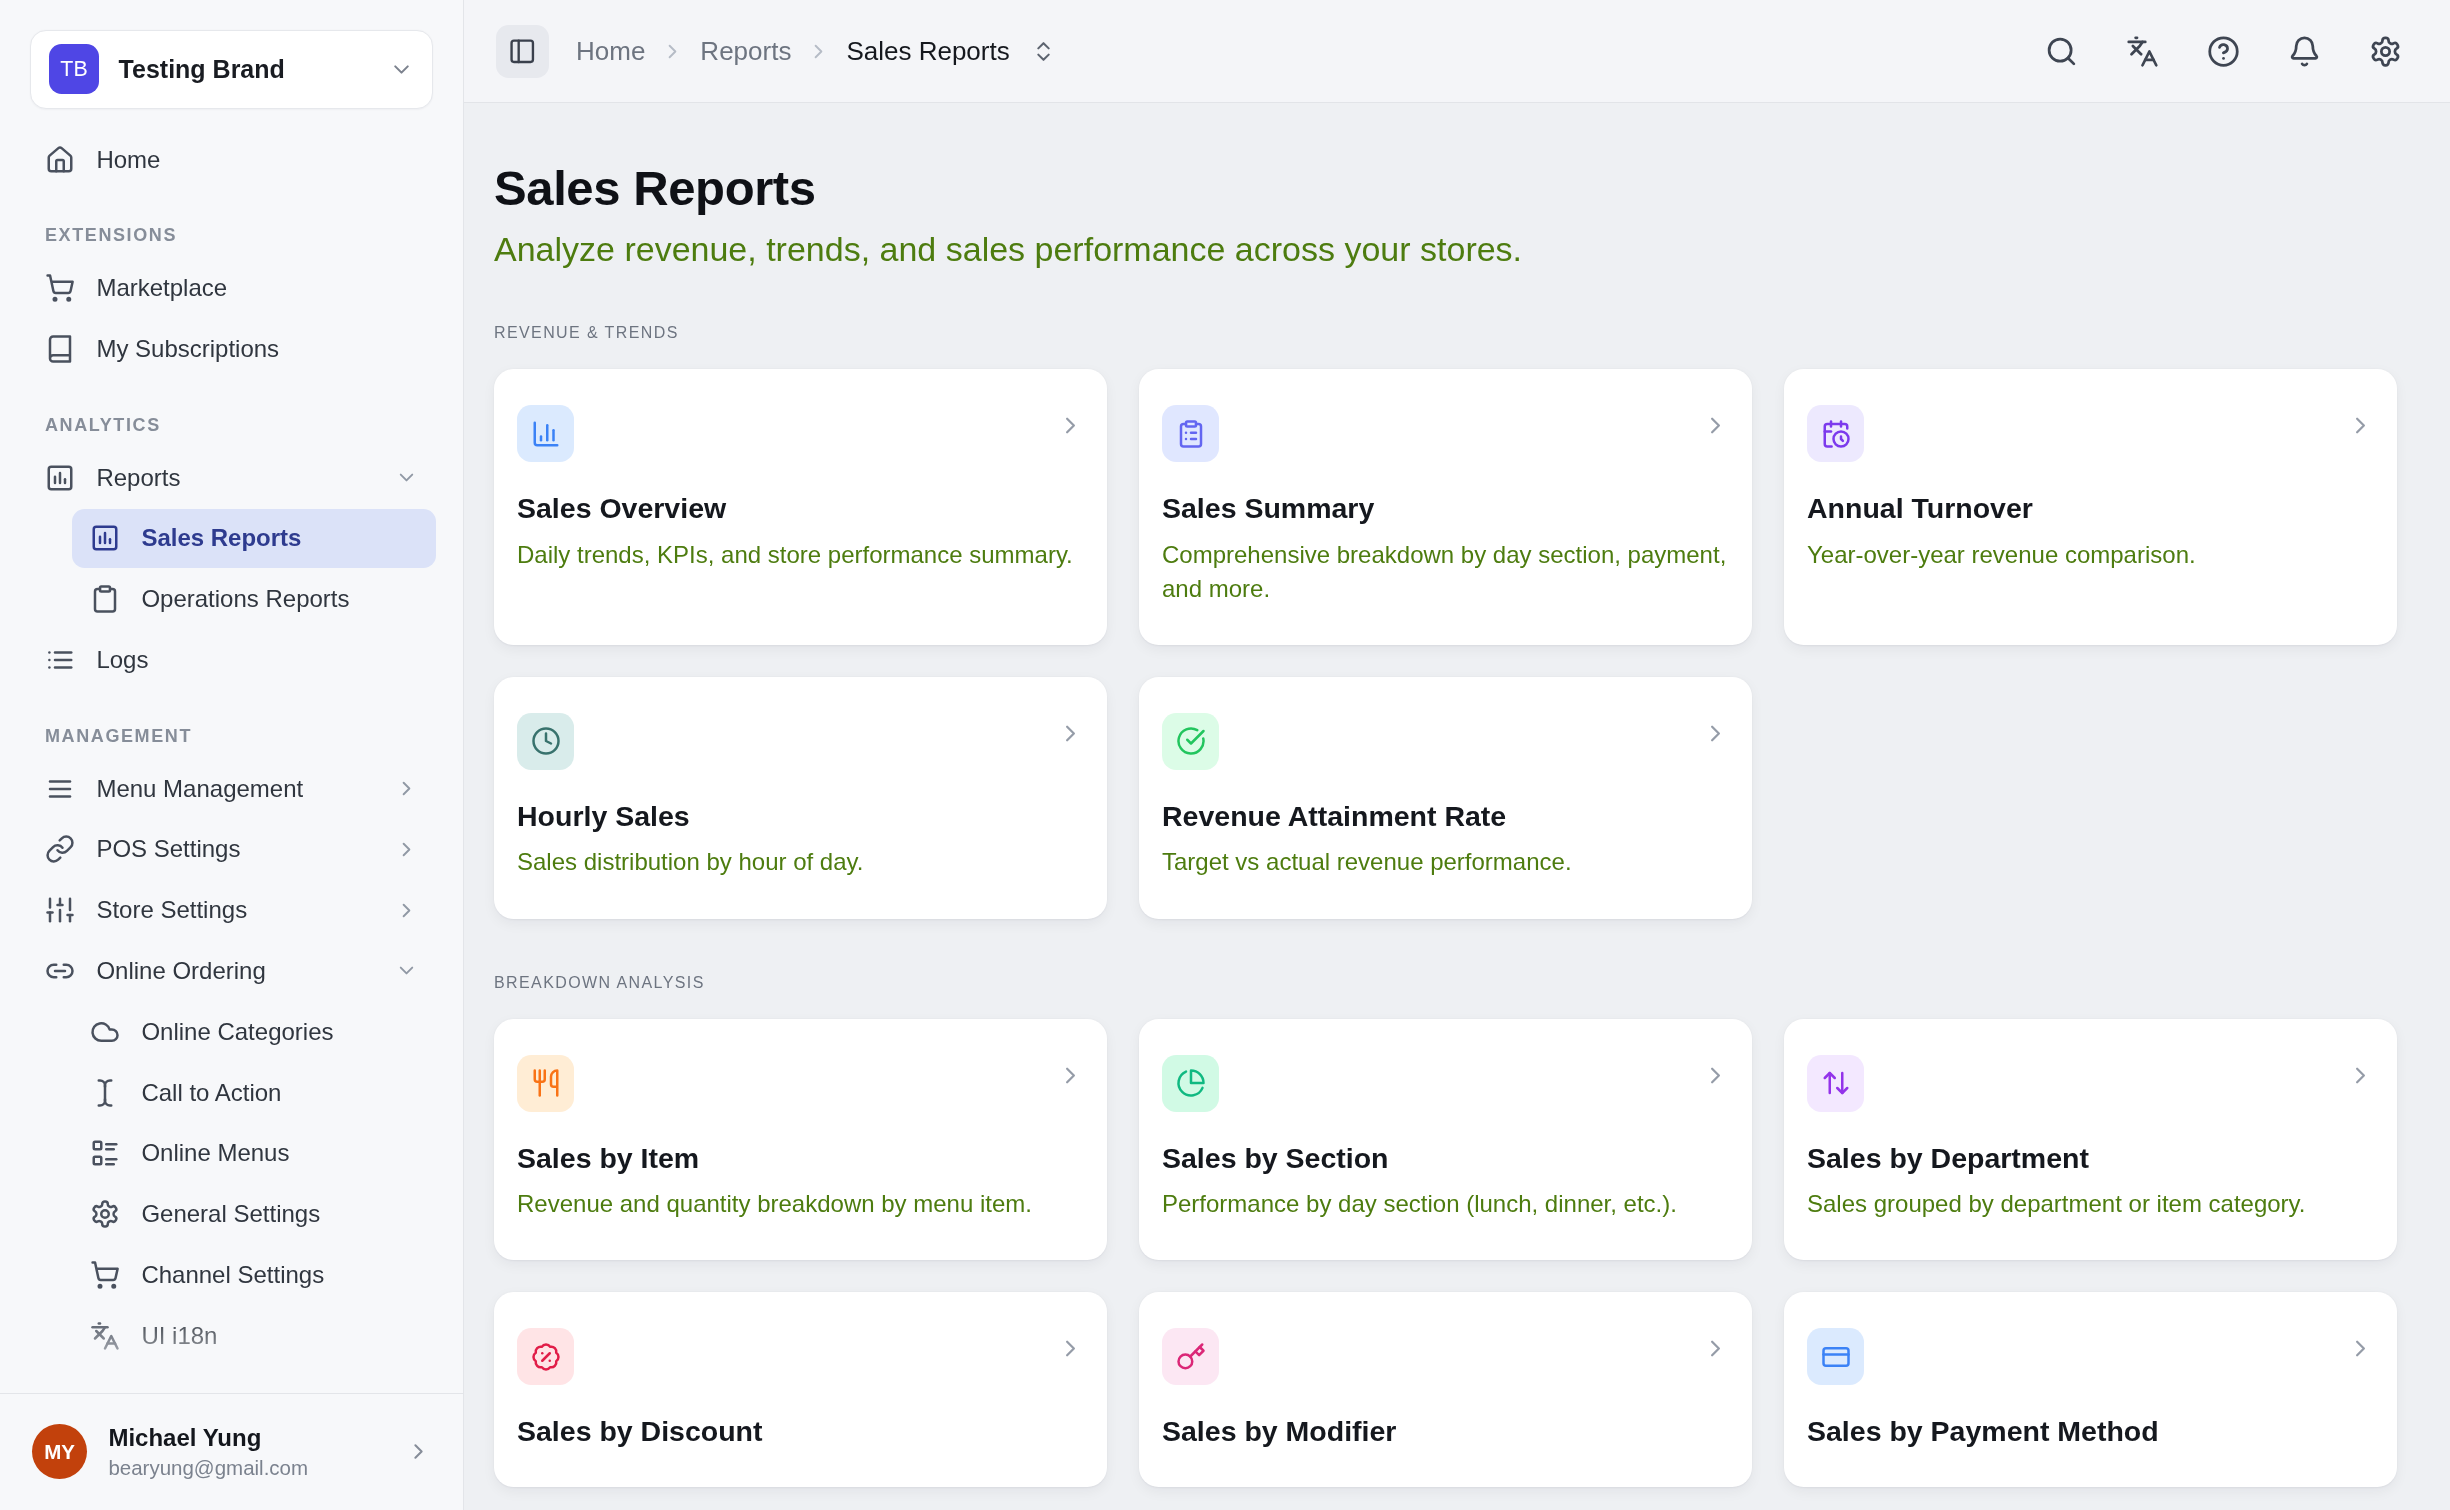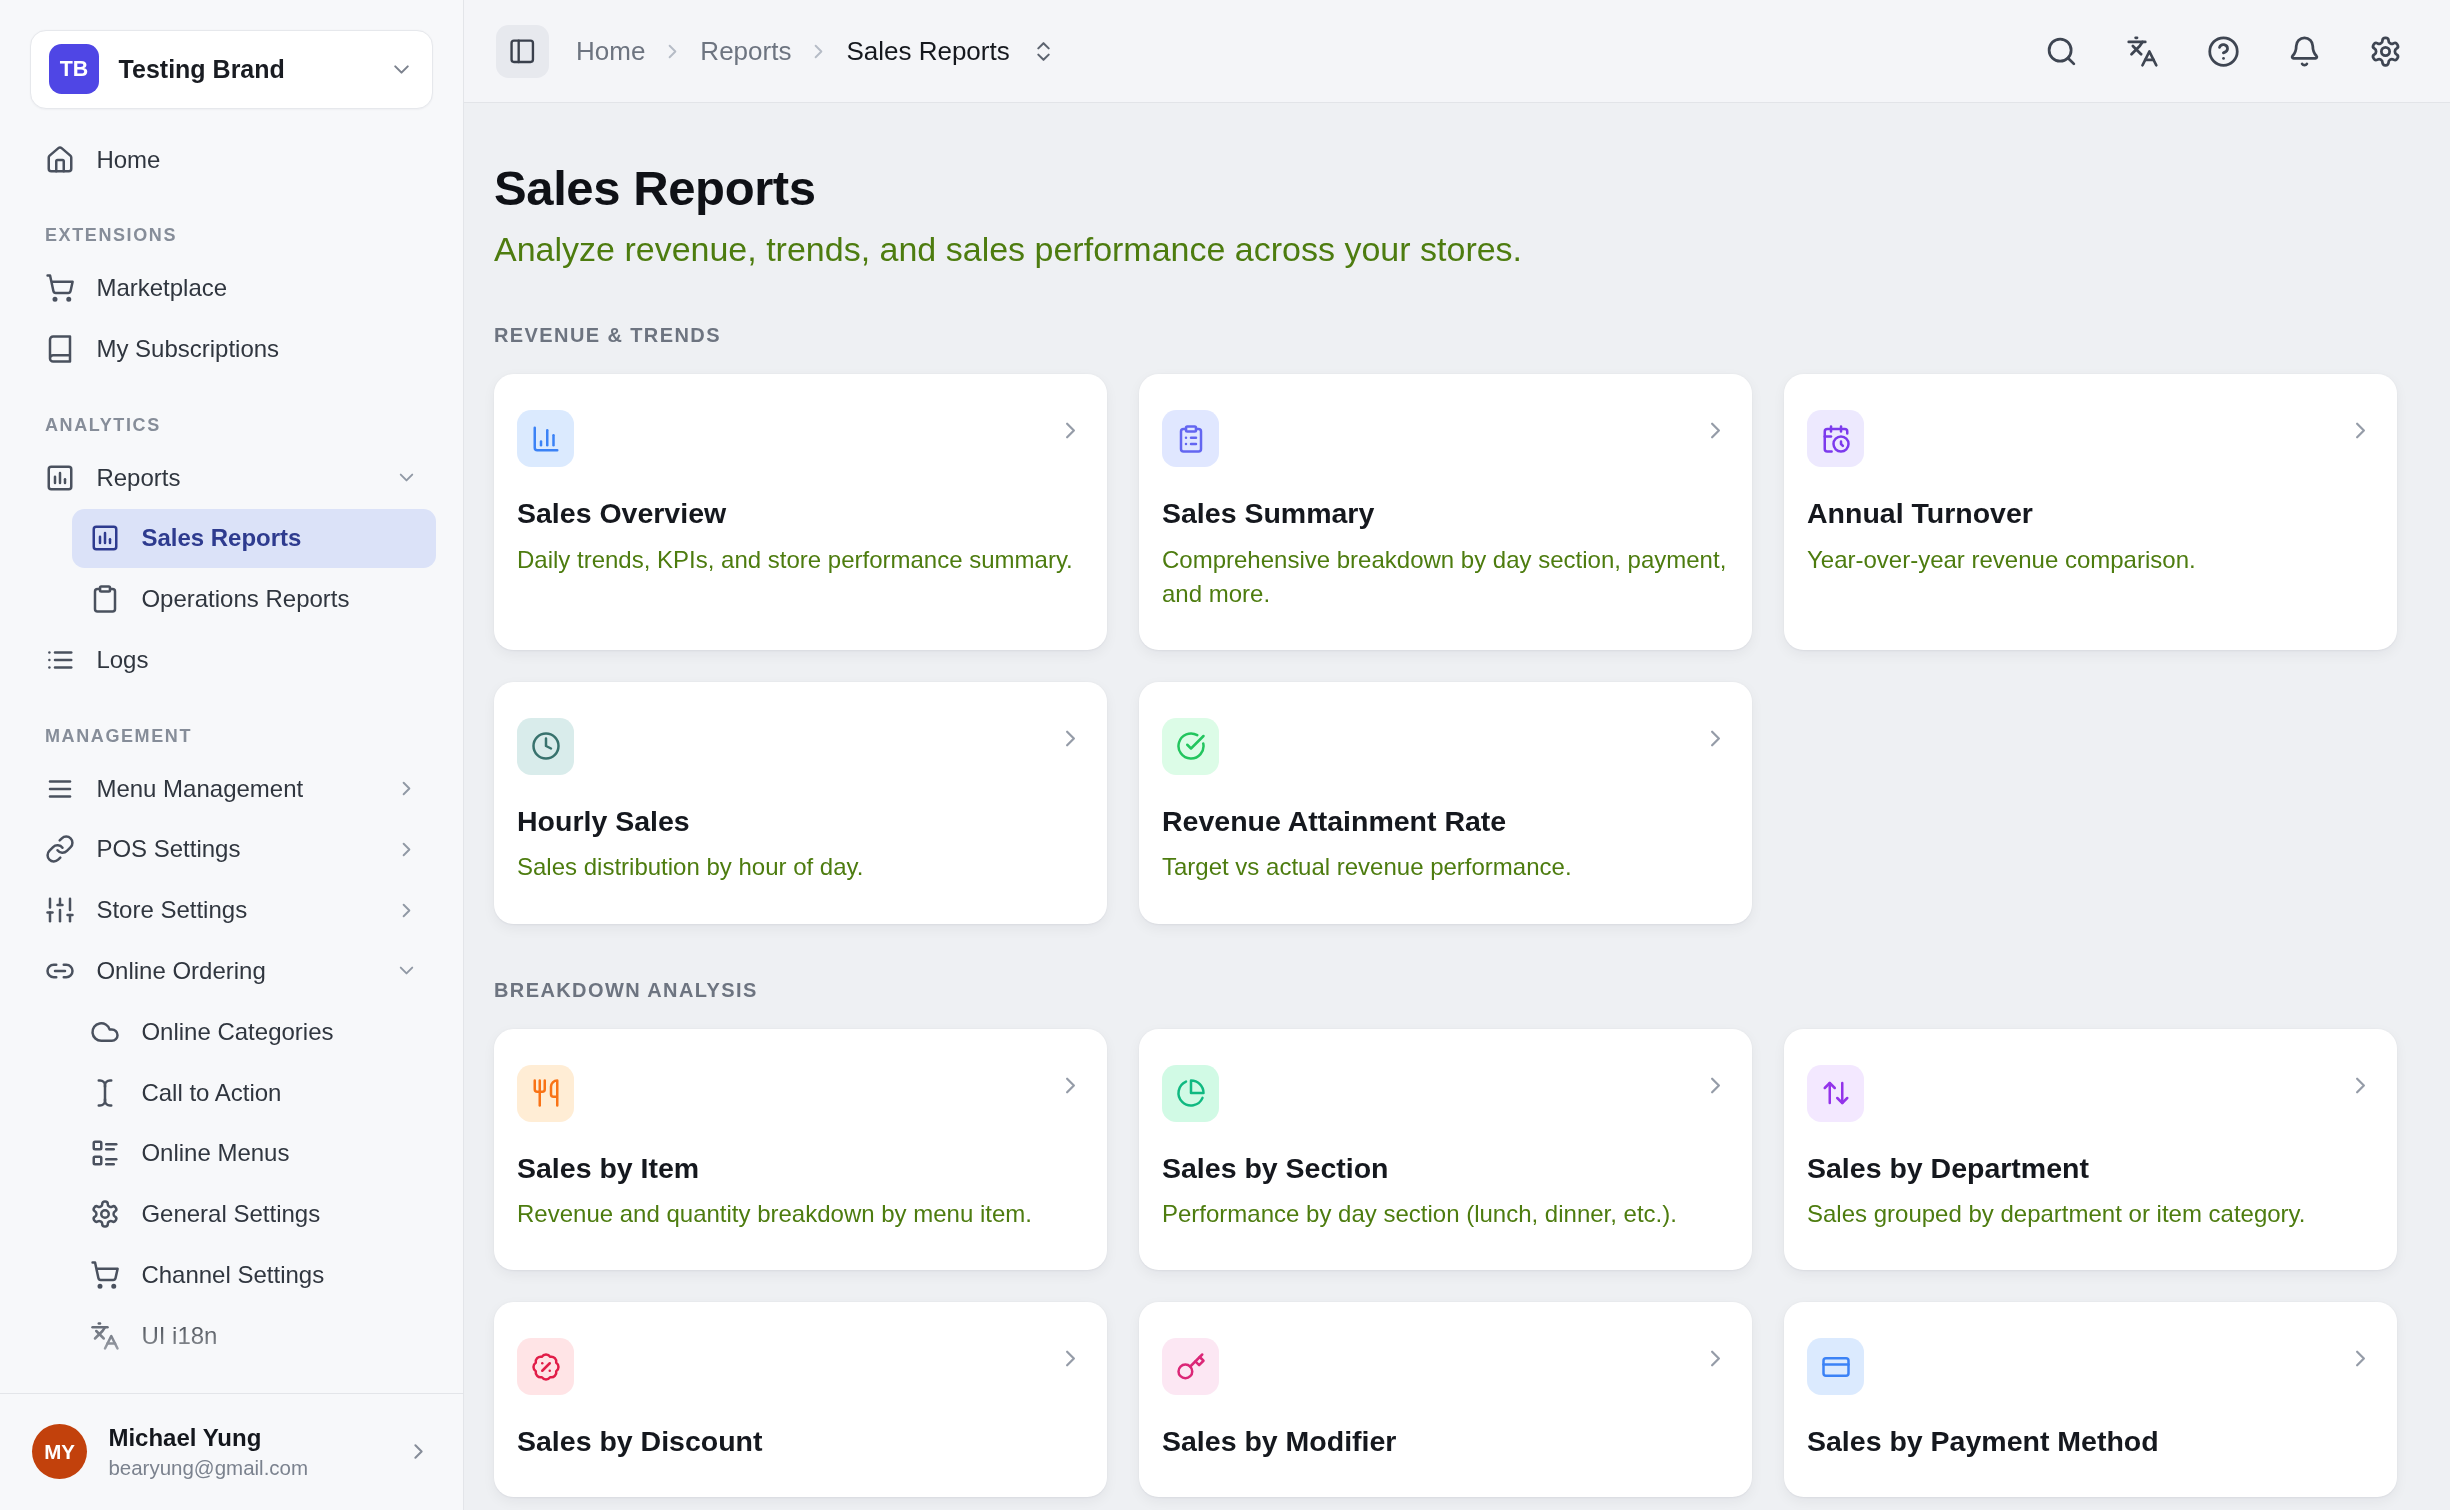--- a/index.html
+++ b/index.html
@@ -20,21 +20,21 @@
   }
   .brand-card {
     margin: 30px 30px 18px; background: #ffffff;
     border: 0.9px solid #e6e8ec; border-radius: 16px;
     padding: 13.4px 18px; display: flex; align-items: center; gap: 19.6px;
     cursor: pointer; box-shadow: 0 0.9px 1.8px rgba(16,24,40,.04);
   }
   .brand-avatar {
     width: 50px; height: 50px; border-radius: 12.5px;
     color: #fff; display: flex; align-items: center; justify-content: center;
-    font-weight: 700; font-size: 21.4px;
+    font-weight: 400; font-size: 21.4px;
   }
   .brand-name { font-size: 25px; font-weight: 600; color: #191c22; flex: 1; }
   .brand-card .chev { width: 25px; height: 25px; color: #7c828e; }
 
   nav { flex: 1; padding: 3.6px 27px 0; overflow: hidden; position: relative; }
   .nav-fade {
     position: absolute; bottom: 0; left: 0; right: 0; height: 80px;
     background: linear-gradient(rgba(247,248,250,0), #f7f8fa); pointer-events: none;
   }
   .nav-item {
@@ -83,21 +83,21 @@
   .crumb { color: #6d7480; cursor: pointer; white-space: nowrap; }
   .crumb.current { color: #15181e; font-weight: 500; }
   .crumb-sep { width: 23px; height: 23px; color: #b6bcc6; }
   .updown { width: 25px; height: 25px; color: #5d6470; margin-left: 5.3px; cursor: pointer; }
   .topbar-actions { margin-left: auto; display: flex; align-items: center; gap: 48px; }
   .topbar-actions svg { width: 33px; height: 33px; color: #3e4552; cursor: pointer; }
 
   .content { flex: 1; overflow: hidden; padding: 57px 53px 0 30px; }
   .page-title { font-size: 49px; font-weight: 700; color: #0f1116; letter-spacing: -0.4px; }
   .page-sub { margin-top: 14.3px; font-size: 34px; color: #4d7c0f; }
-  .sec-label { margin-top: 55px; font-size: 20px; font-weight: 700; letter-spacing: 1.4px; color: #6d7480; }
+  .sec-label { margin-top: 55px; font-size: 16px; font-weight: 400; letter-spacing: 1.4px; color: #6d7480; }
 
   .cards { margin-top: 27px; display: grid; grid-template-columns: repeat(3, 1fr); gap: 32px; }
   .card {
     background: #ffffff; border-radius: 19.6px; padding: 36px 23px 39px;
     box-shadow: 0 0.9px 1.8px rgba(16,24,40,.05), 0 4.5px 12.5px rgba(16,24,40,.05);
     cursor: pointer;
   }
   .card-head { display: flex; justify-content: space-between; align-items: flex-start; }
   .tile {
     width: 57px; height: 57px; border-radius: 14.3px;

